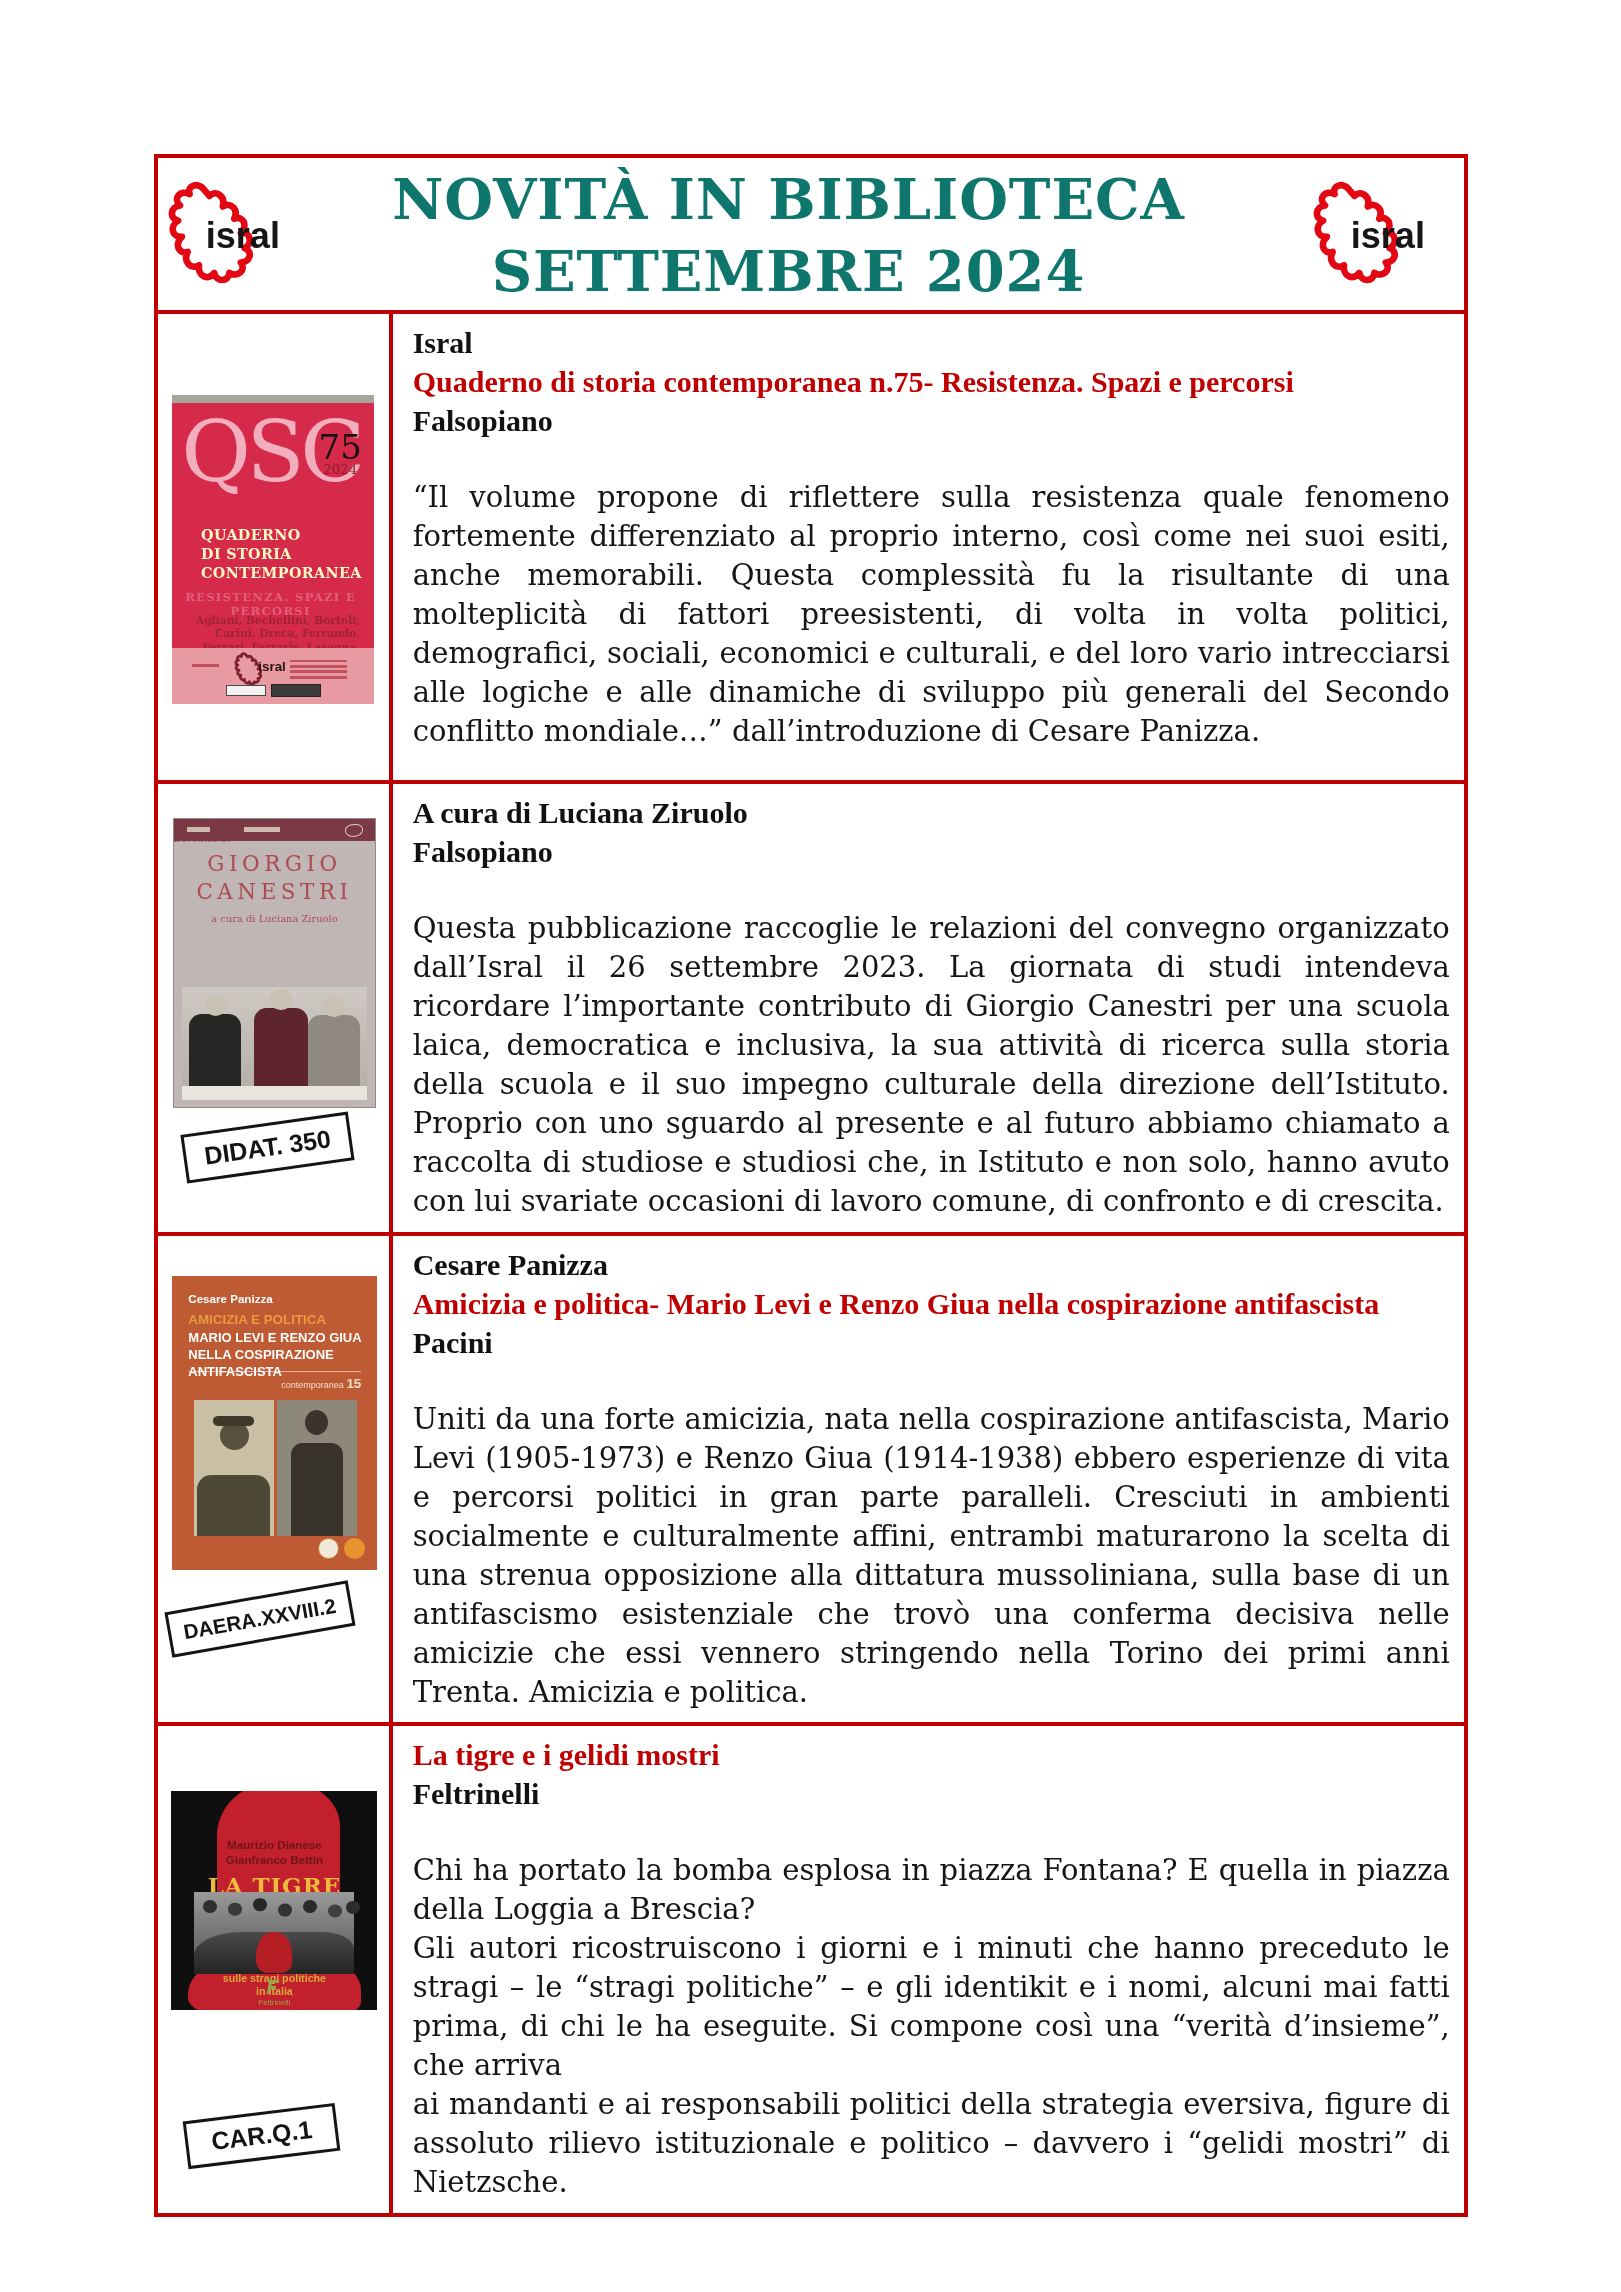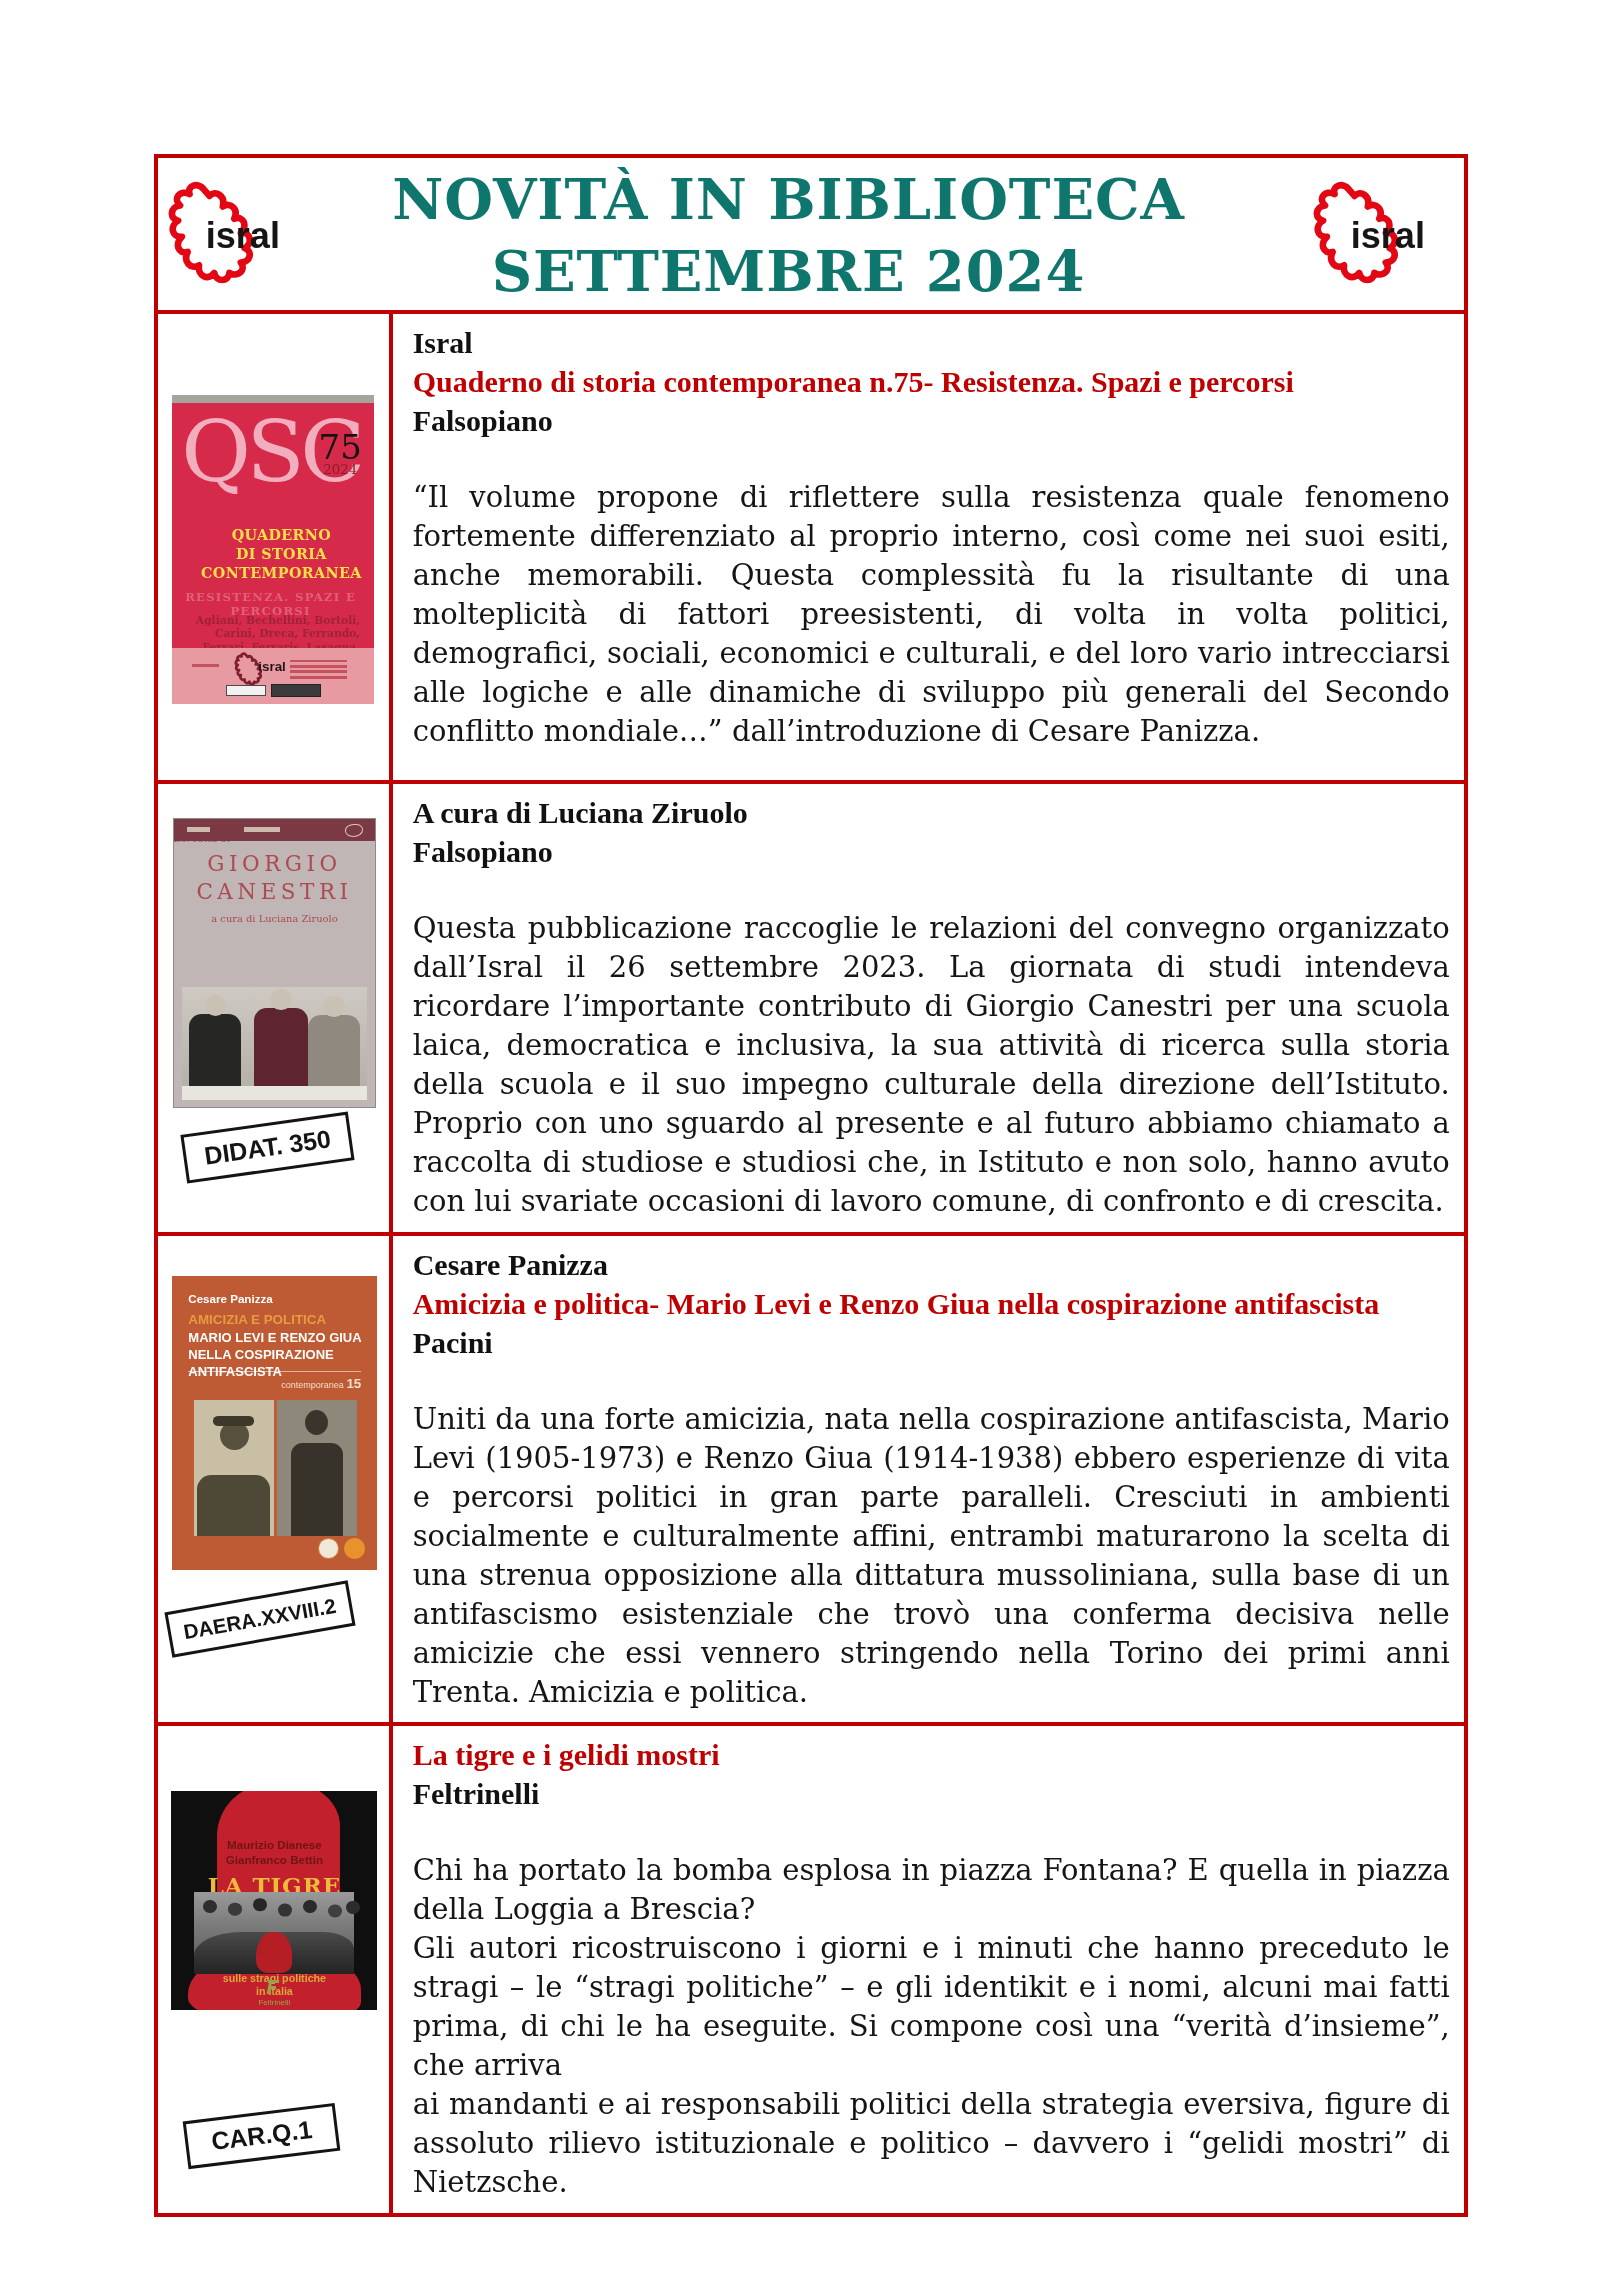--- a/index.html
+++ b/index.html
@@ -43,21 +43,21 @@
   .cover{position:absolute;overflow:hidden;}
 
   
   .cov1{left:14.3px;top:81px;width:202px;height:309px;background:#d62a4a;}
   .qsc-strip{position:absolute;top:0;left:0;right:0;height:8px;background:#a5a59b;}
   .qsc-masthead{position:absolute;left:9px;top:14.3px;color:#f3aebe;
                 font-family:"DejaVu Serif",serif;font-size:85px;line-height:1;letter-spacing:-4.5px;}
   .qsc-num{position:absolute;right:12.5px;top:36px;color:#141414;text-align:center;
            font-family:"DejaVu Serif",serif;font-size:34px;line-height:32px;}
   .qsc-year{display:block;color:#8c1c2c;font-size:13.4px;line-height:13.4px;}
-  .qsc-sub{position:absolute;right:12.5px;top:131px;text-align:center;color:#fde047;
+  .qsc-sub{position:absolute;right:12.5px;top:131px;text-align:left;color:#fef9c3;
            font-weight:bold;font-size:14.3px;line-height:19px;letter-spacing:0.4px;}
   .qsc-series{position:absolute;left:0;right:5.4px;top:195px;text-align:center;color:#e0607a;
               font-weight:bold;font-size:11.6px;letter-spacing:1.3px;}
   .qsc-authors{position:absolute;right:14.3px;top:219px;text-align:right;color:#a02235;
                font-weight:bold;font-size:10.7px;line-height:13.4px;}
   .qsc-band{position:absolute;left:0;right:0;bottom:0;height:56px;background:#e79aa2;}
   .qsc-logo{position:absolute;left:59px;top:3.6px;width:52px;height:34px;}
   .qsc-logotext{position:absolute;left:86px;top:10.7px;color:#2a1414;font-weight:bold;
                 font-family:"Liberation Sans",sans-serif;font-size:13.4px;}
   .qsc-fineprint{position:absolute;left:118px;top:9px;}

